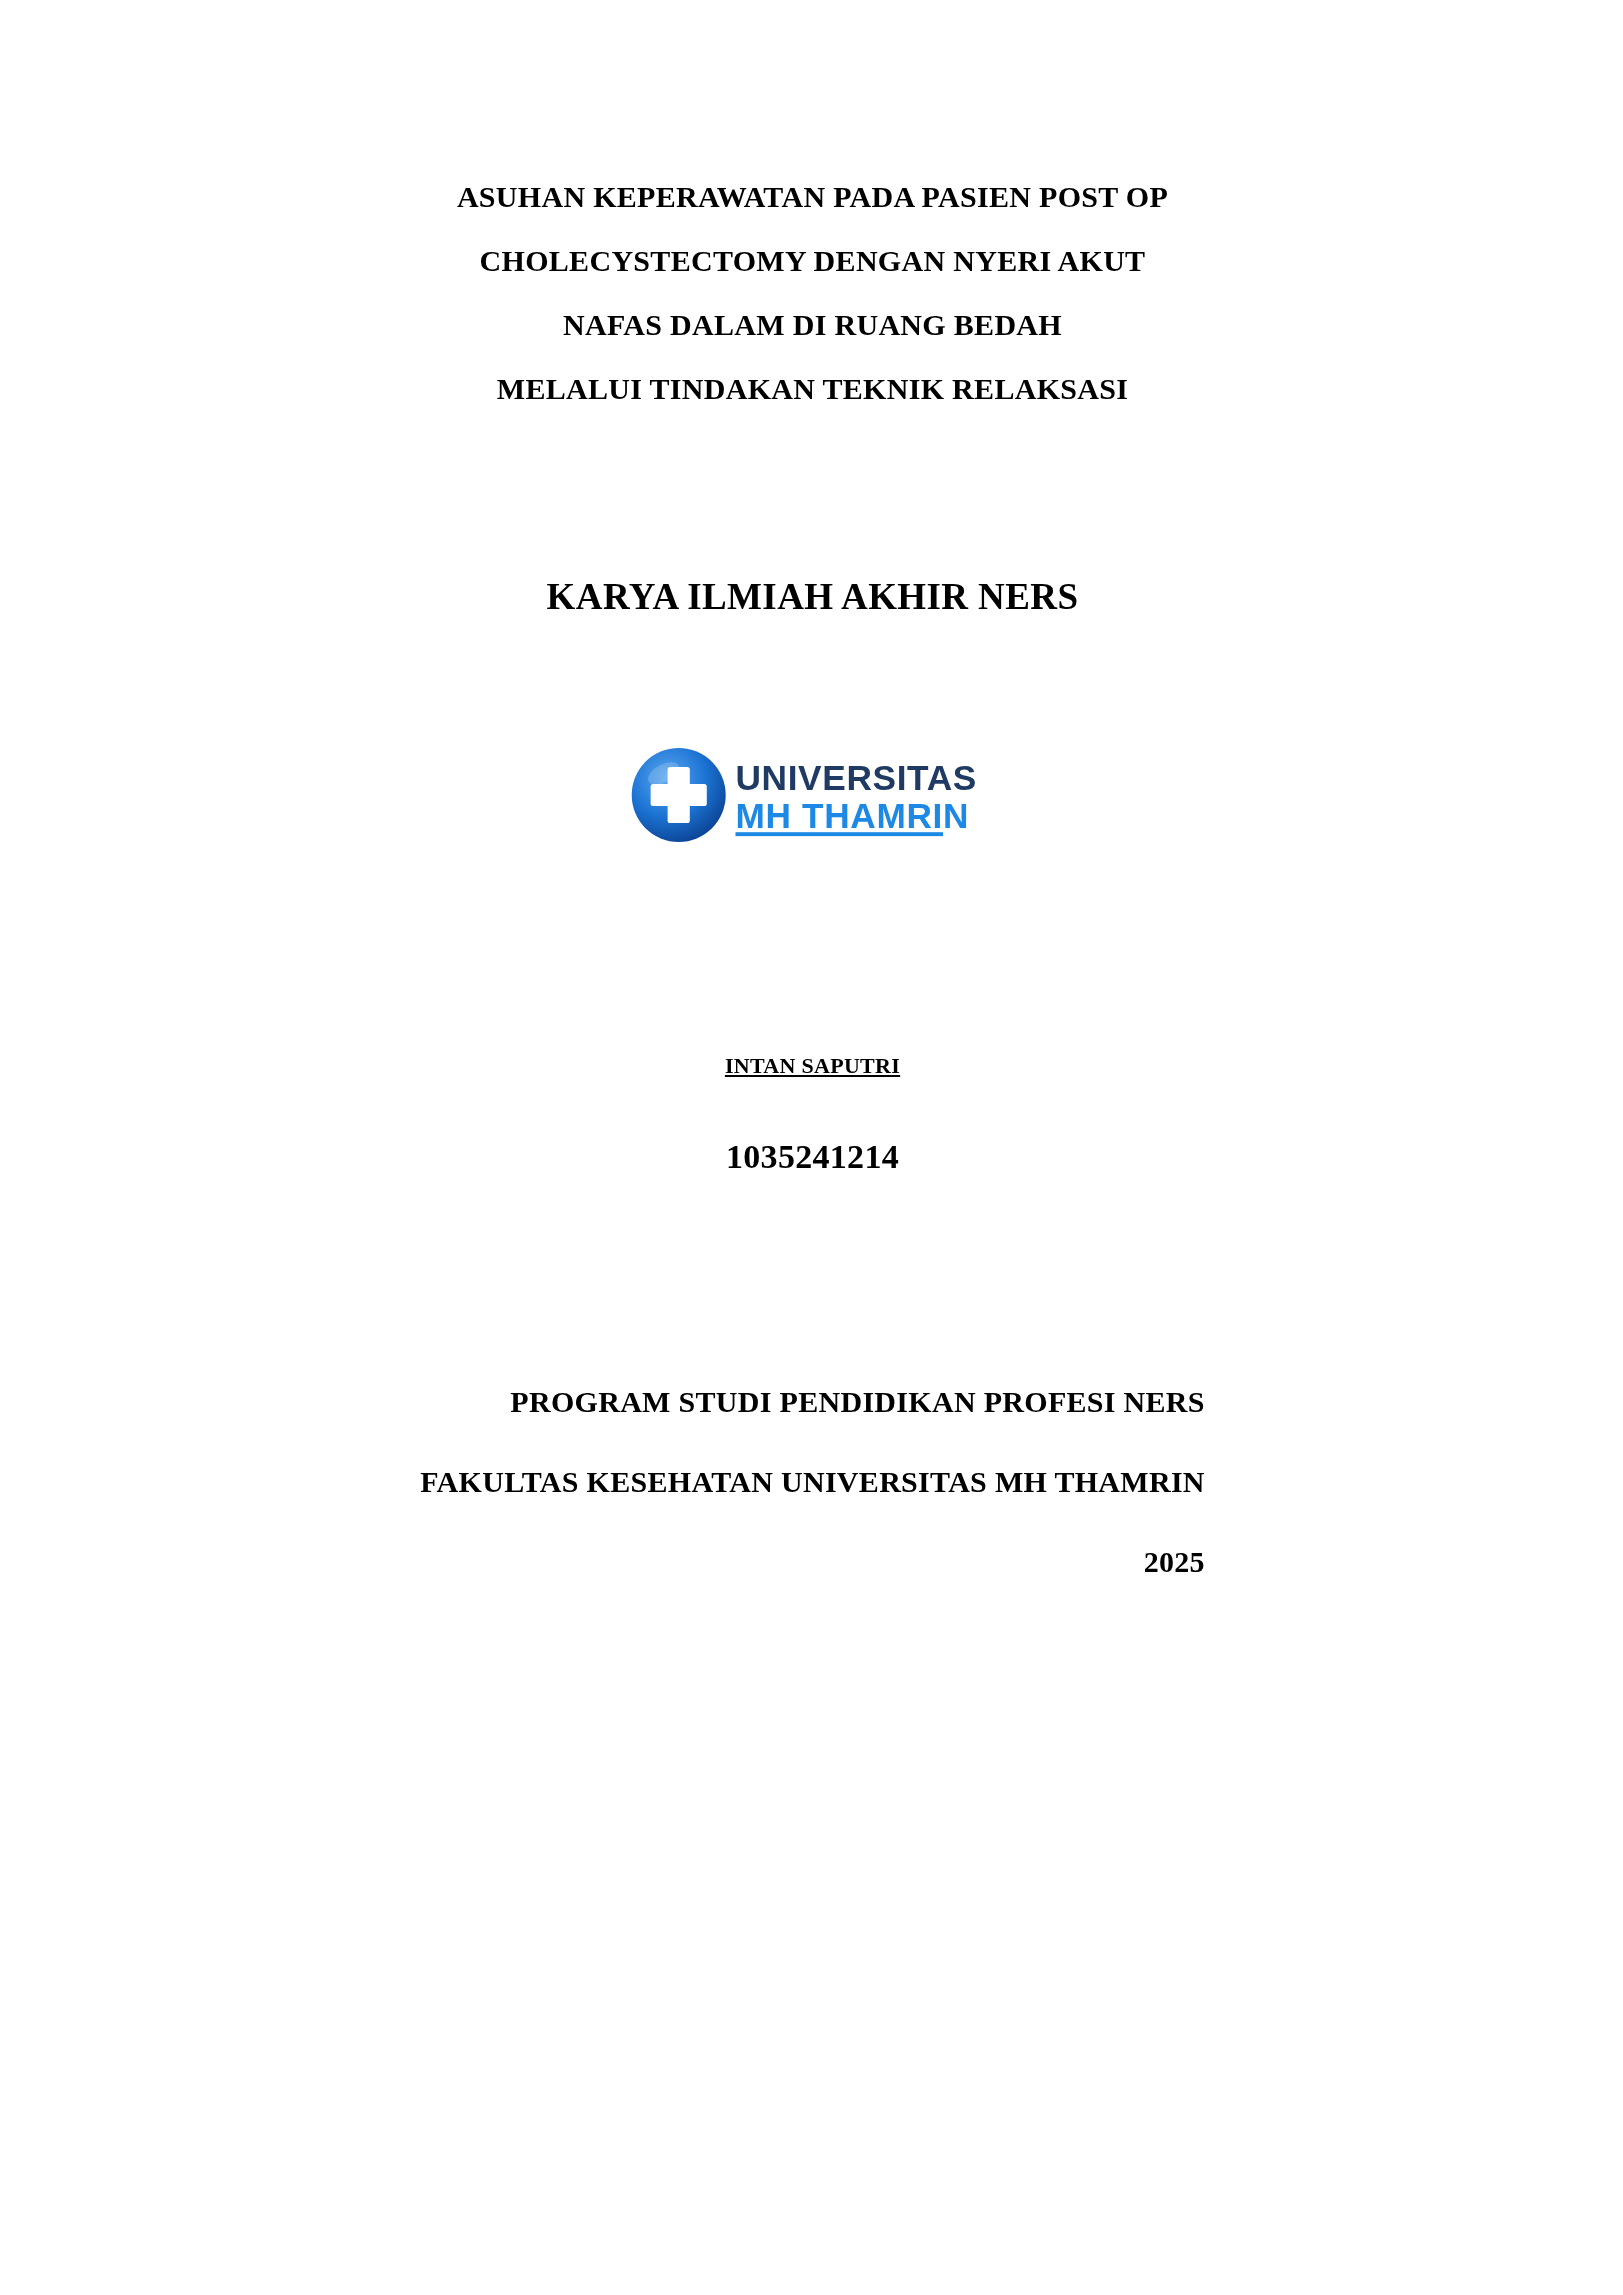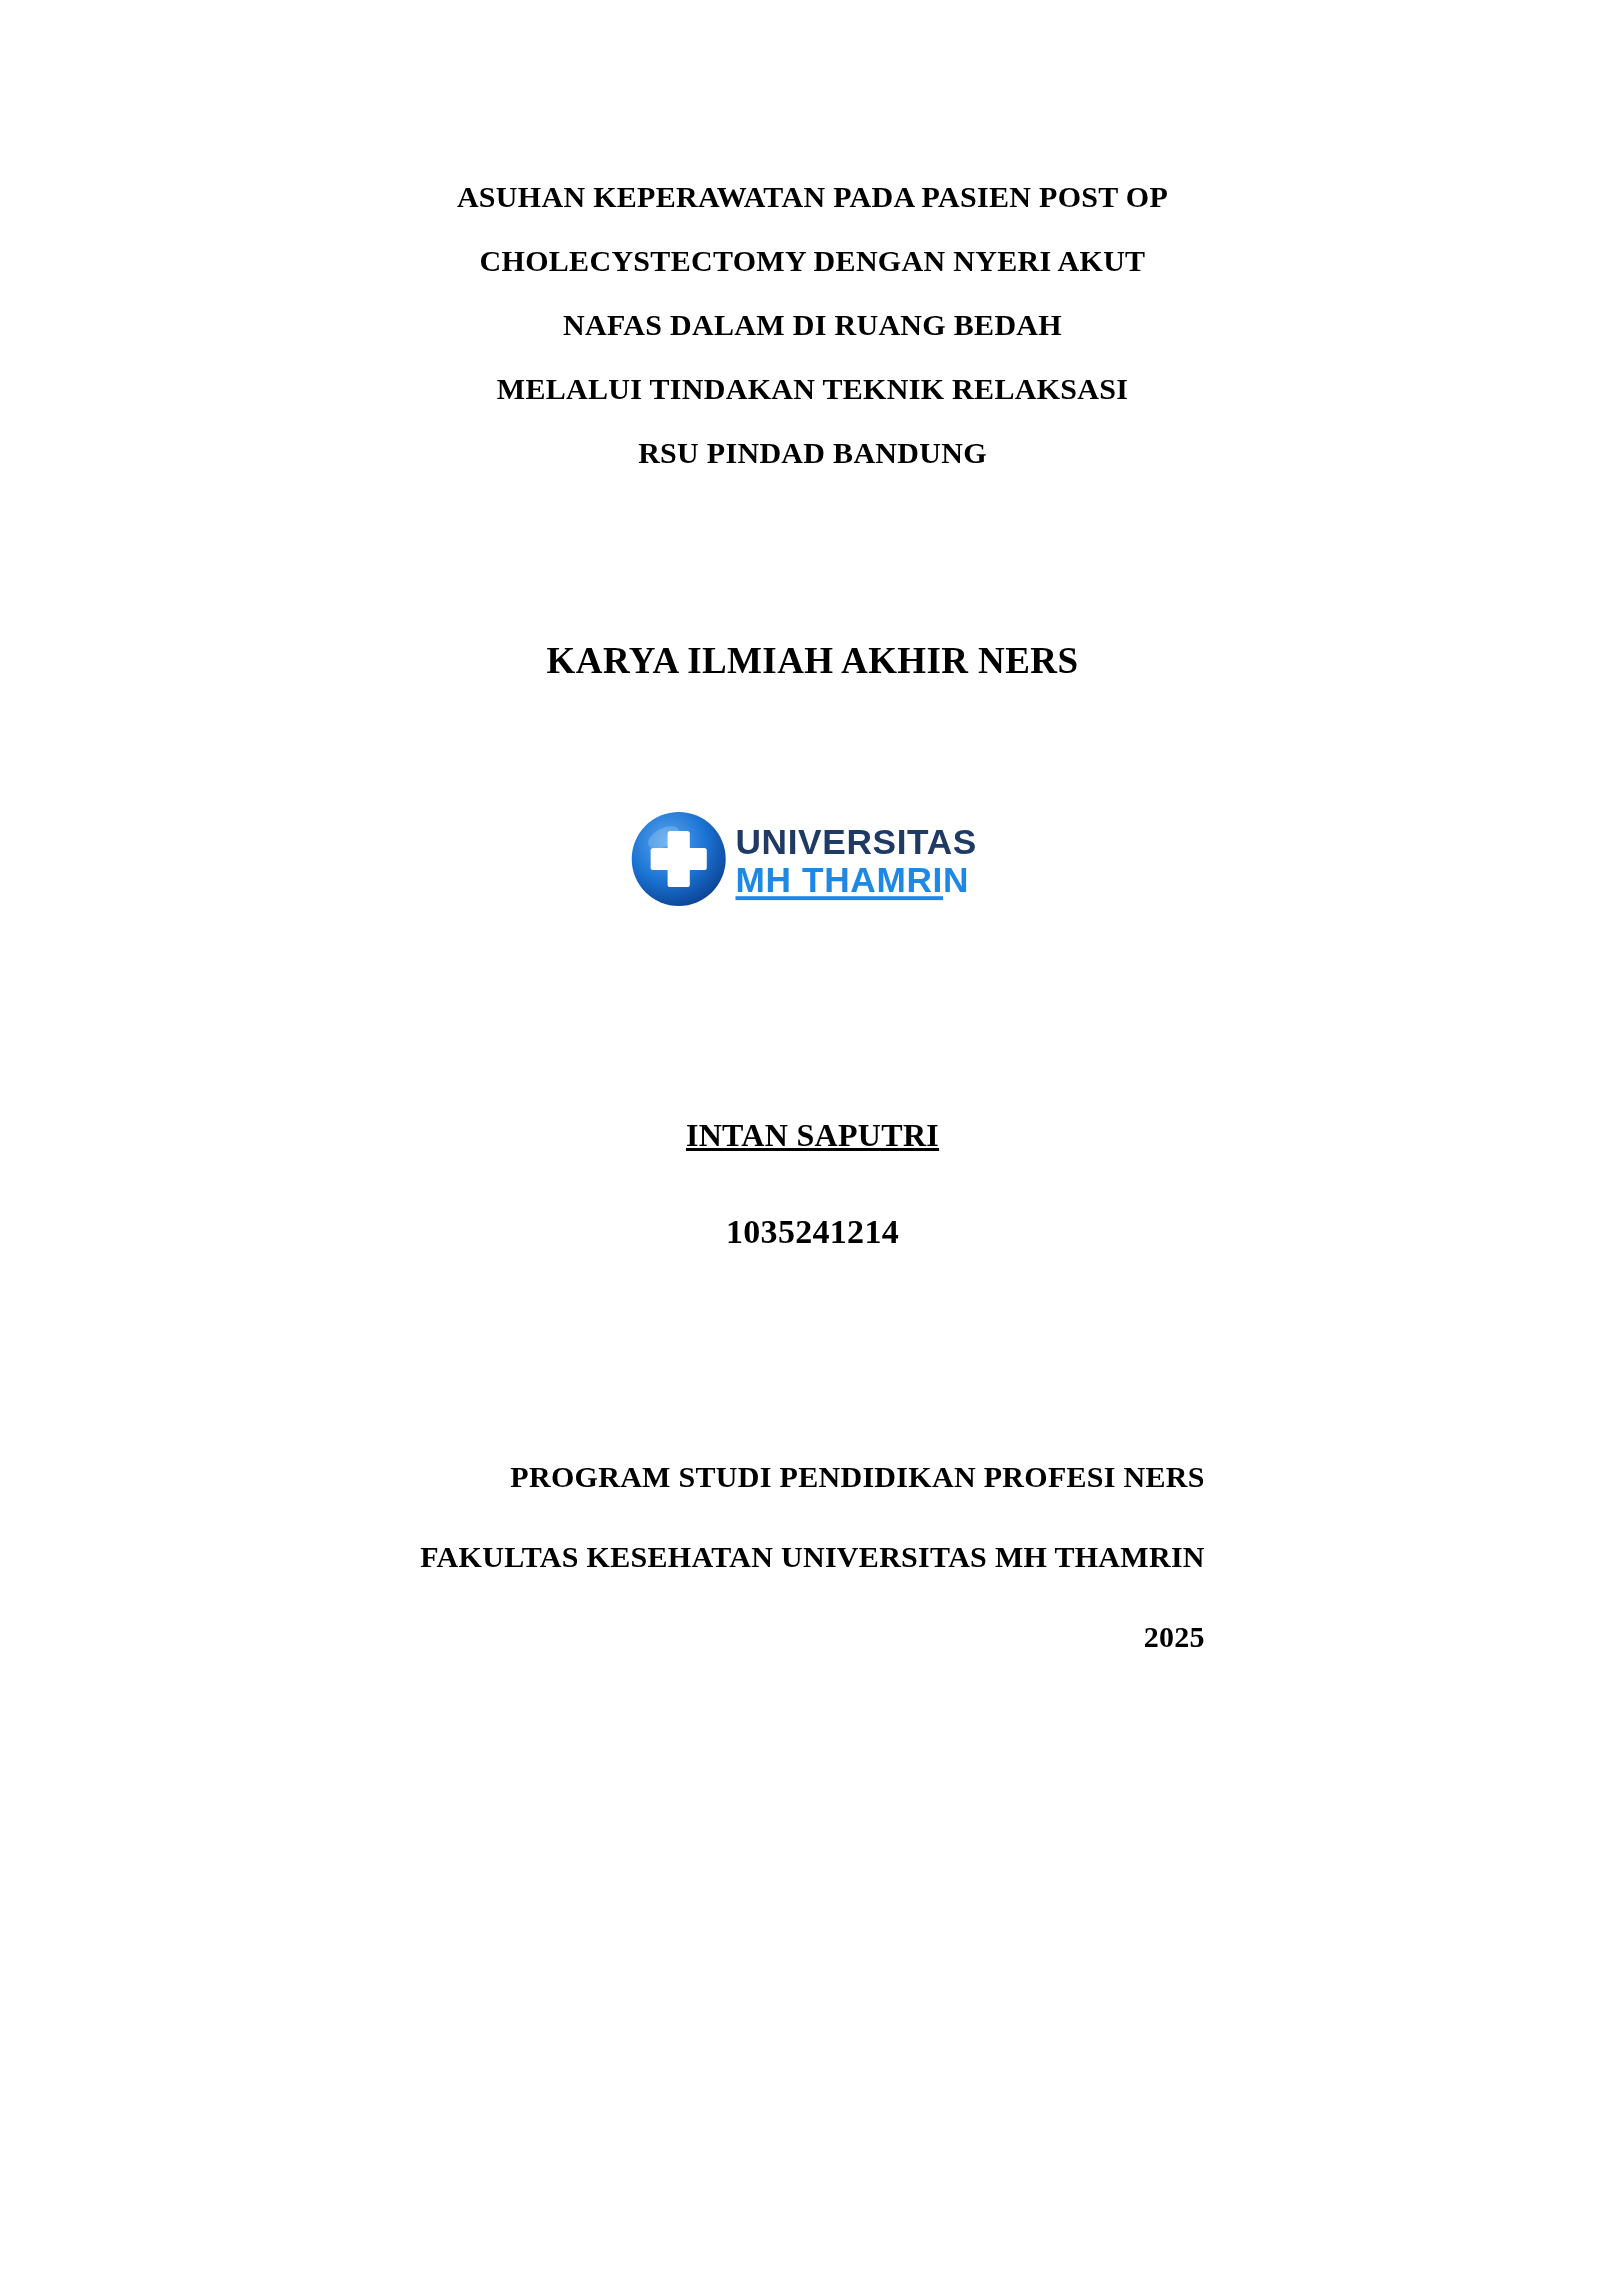--- a/index.html
+++ b/index.html
@@ -55,21 +55,21 @@
     height: 124px;
     display: flex;
     align-items: center;
     justify-content: center;
   }
   .author-block {
     margin-top: 196px;
     text-align: center;
   }
   .author-name {
-    font-size: 32px;
+    font-size: 22px;
     font-weight: bold;
     text-decoration: underline;
     letter-spacing: 0.3px;
   }
   .author-id {
     margin-top: 59px;
     font-size: 34px;
     font-weight: bold;
     letter-spacing: 0.3px;
   }
@@ -91,21 +91,20 @@
 <body>
 
 <div class="page">
   <div class="content">
 
     <div class="title-block">
       <div class="title-line">ASUHAN KEPERAWATAN PADA PASIEN POST OP</div>
       <div class="title-line">CHOLECYSTECTOMY DENGAN NYERI AKUT</div>
       <div class="title-line">NAFAS DALAM DI RUANG BEDAH</div>
       <div class="title-line">MELALUI TINDAKAN TEKNIK RELAKSASI</div>
-      <div class="title-line">RSU PINDAD BANDUNG</div>
     </div>
 
     <div class="doc-type">KARYA ILMIAH AKHIR NERS</div>
 
     <div class="logo-wrap">
       <svg width="393" height="124" viewBox="0 0 600 190">
         <defs>
           <radialGradient id="circGrad" cx="38%" cy="32%" r="75%">
             <stop offset="0%" stop-color="#5aa7f0"></stop>
             <stop offset="55%" stop-color="#1b73d3"></stop>

